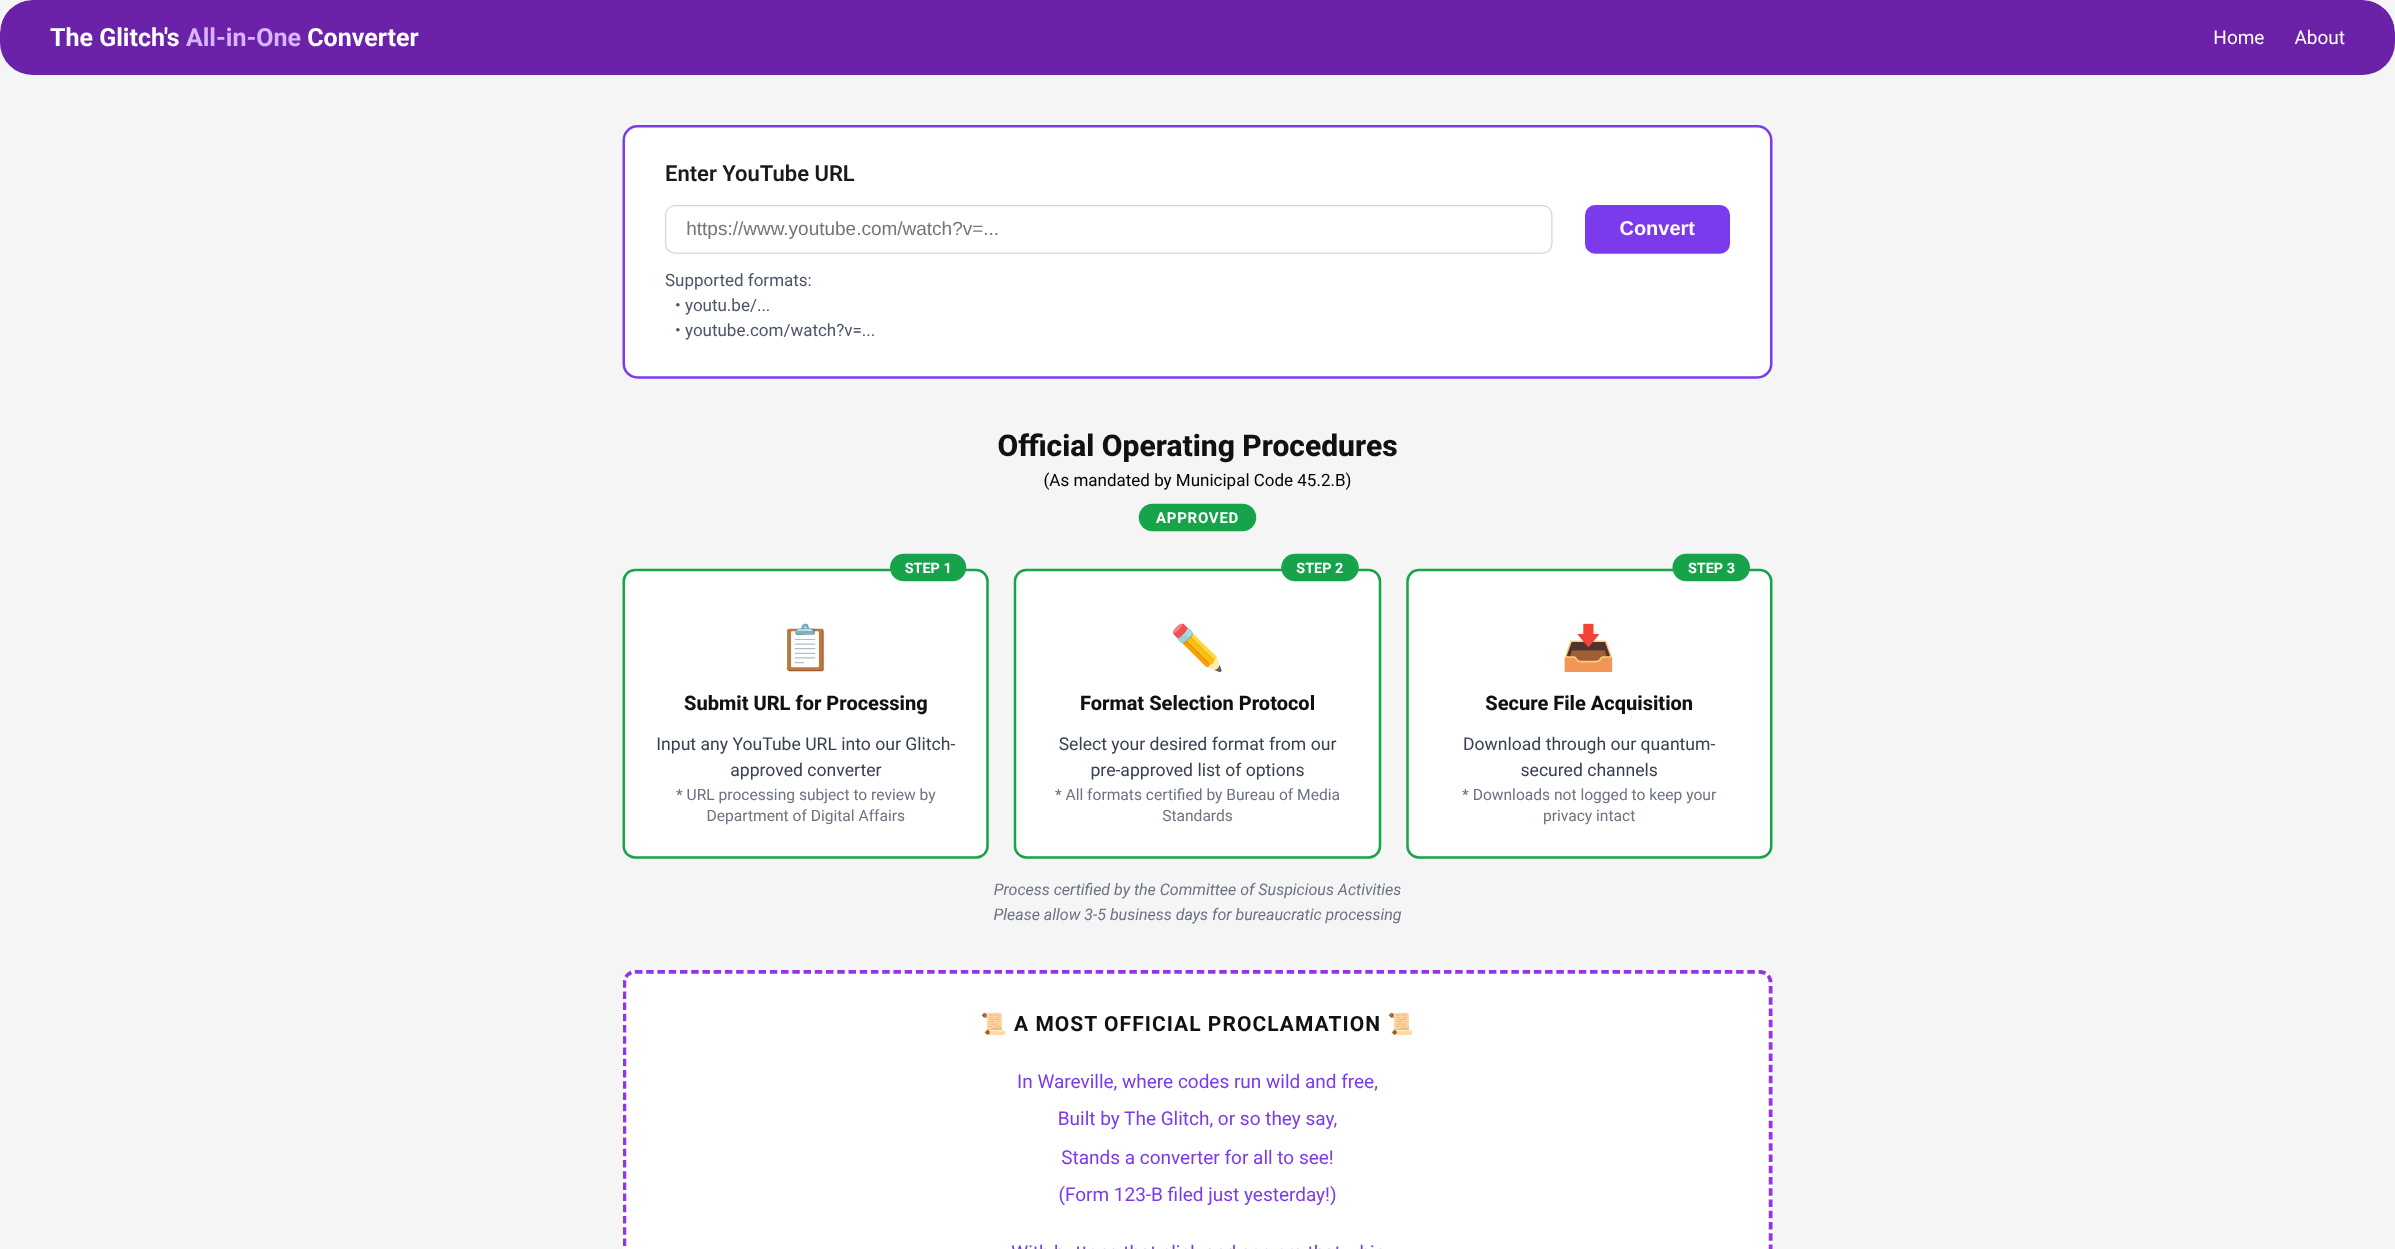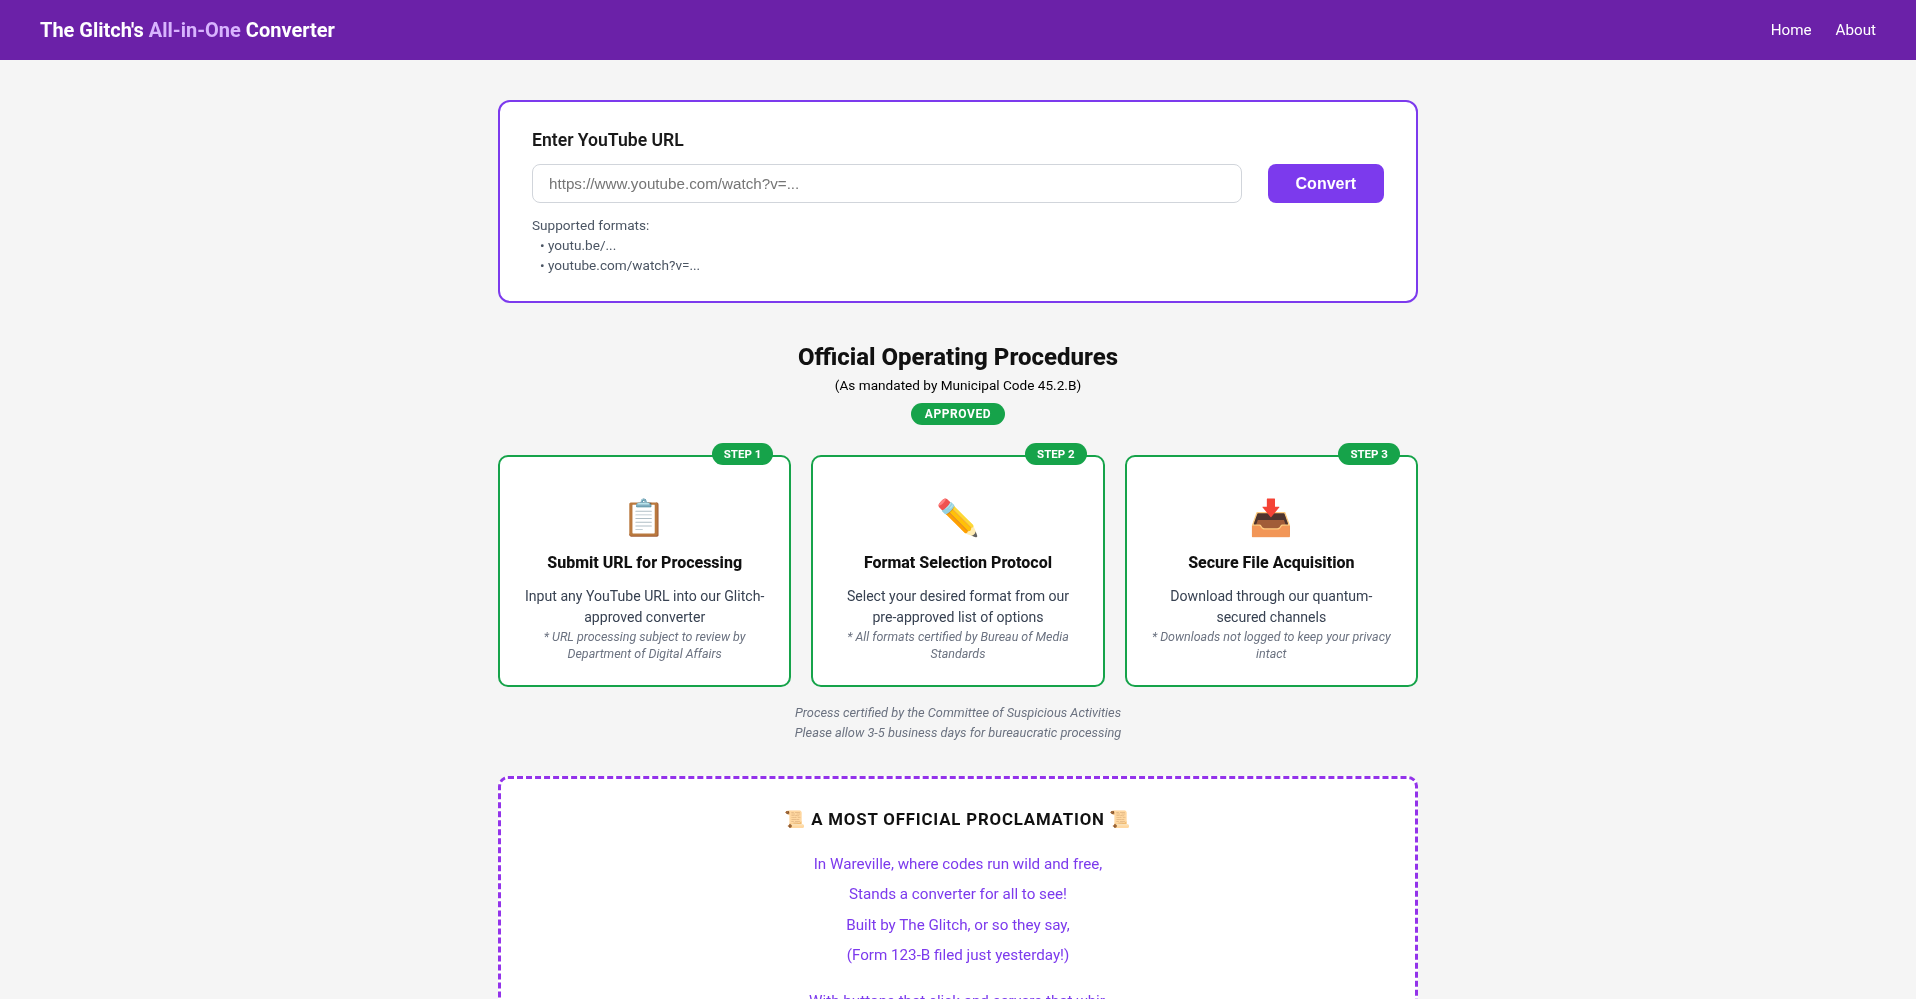--- a/index.html
+++ b/index.html
@@ -1,15 +1,15 @@
 <!DOCTYPE html>
 <html><head>
   <meta charset="utf-8">
   <style>
-    * { box-sizing: border-box; margin: 0; padding: 0; }
+    * { box-sizing: border-box; margin: 0; padding: 0; border-radius: 26px; }
     body {
       font-family: -apple-system, BlinkMacSystemFont, 'Segoe UI', Roboto, sans-serif;
       background: #f5f5f5;
       min-height: 999px;
     }
 
     
     header {
       background: #6b21a8;
       padding: 0 40px;
@@ -157,21 +157,20 @@
       line-height: 1.3;
     }
     .step-desc {
       font-size: 0.88rem;
       color: #374151;
       line-height: 1.5;
     }
     .step-note {
       font-size: 0.78rem;
       color: #6b7280;
-      font-style: italic;
       line-height: 1.4;
     }
 
     
     .certified-text {
       text-align: center;
       font-size: 0.8rem;
       color: #6b7280;
       font-style: italic;
       margin-bottom: 32px;
@@ -264,21 +263,21 @@
 
   <div class="certified-text">
     <div>Process certified by the Committee of Suspicious Activities</div>
     <div>Please allow 3-5 business days for bureaucratic processing</div>
   </div>
 
   <div class="proclamation">
     <div class="proclamation-title">📜 A MOST OFFICIAL PROCLAMATION 📜</div>
     <div class="proclamation-poem">
       <div>In Wareville, where codes run wild and free,</div>
+      <div>Built by The Glitch, or so they say,</div>
       <div>Stands a converter for all to see!</div>
-      <div>Built by The Glitch, or so they say,</div>
       <div>(Form 123-B filed just yesterday!)</div>
       <div style="height:1em"></div>
       <div>With buttons that click and servers that whir,</div>
     </div>
   </div>
 
 </main>
 
 </body></html>

